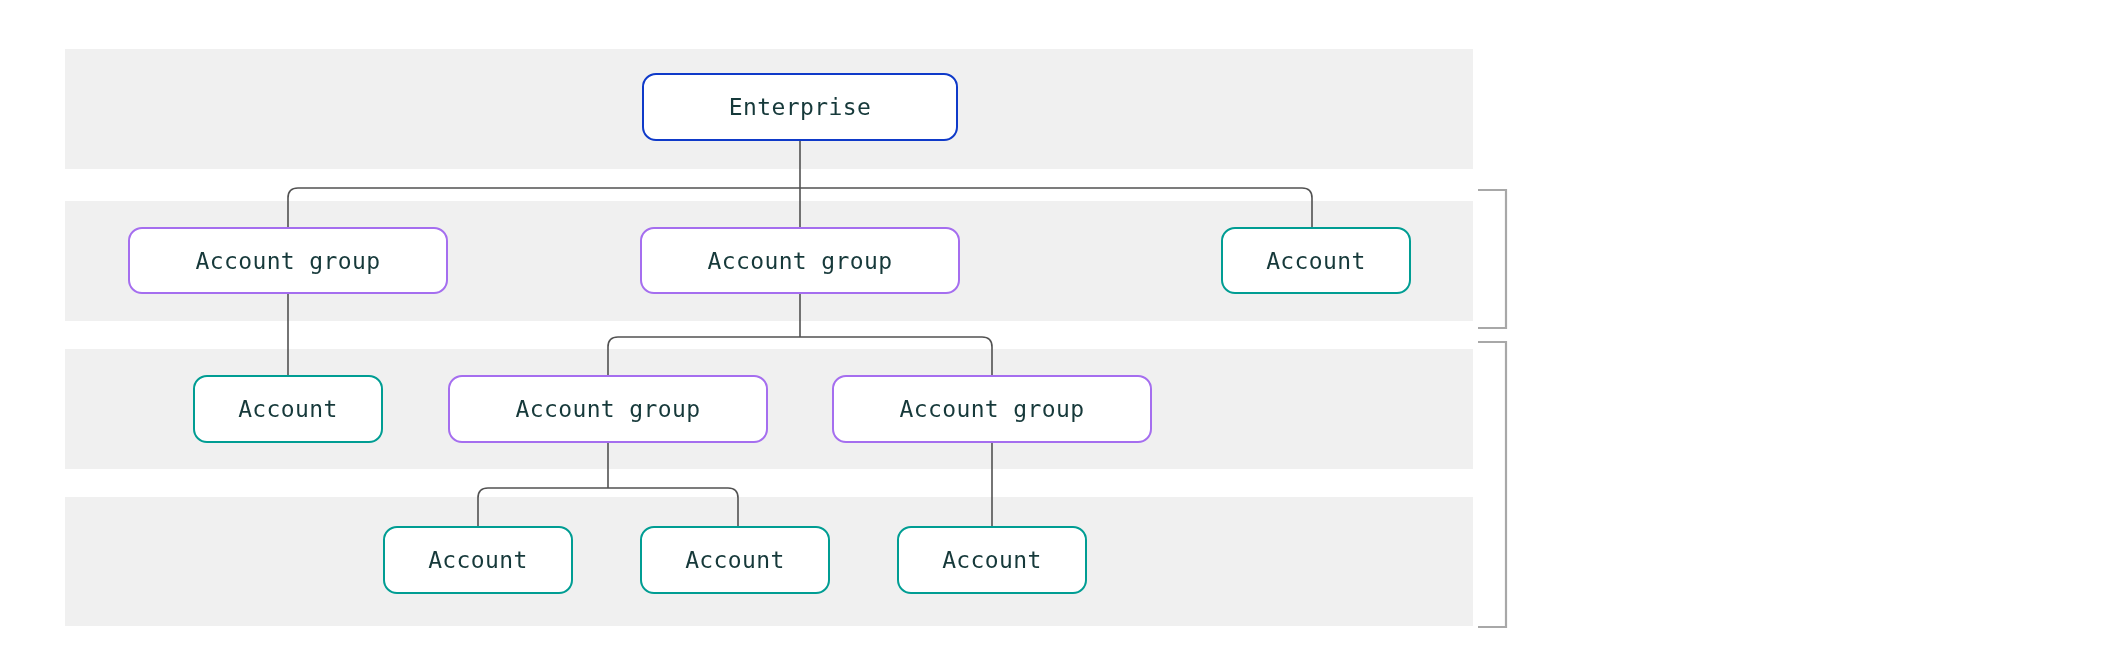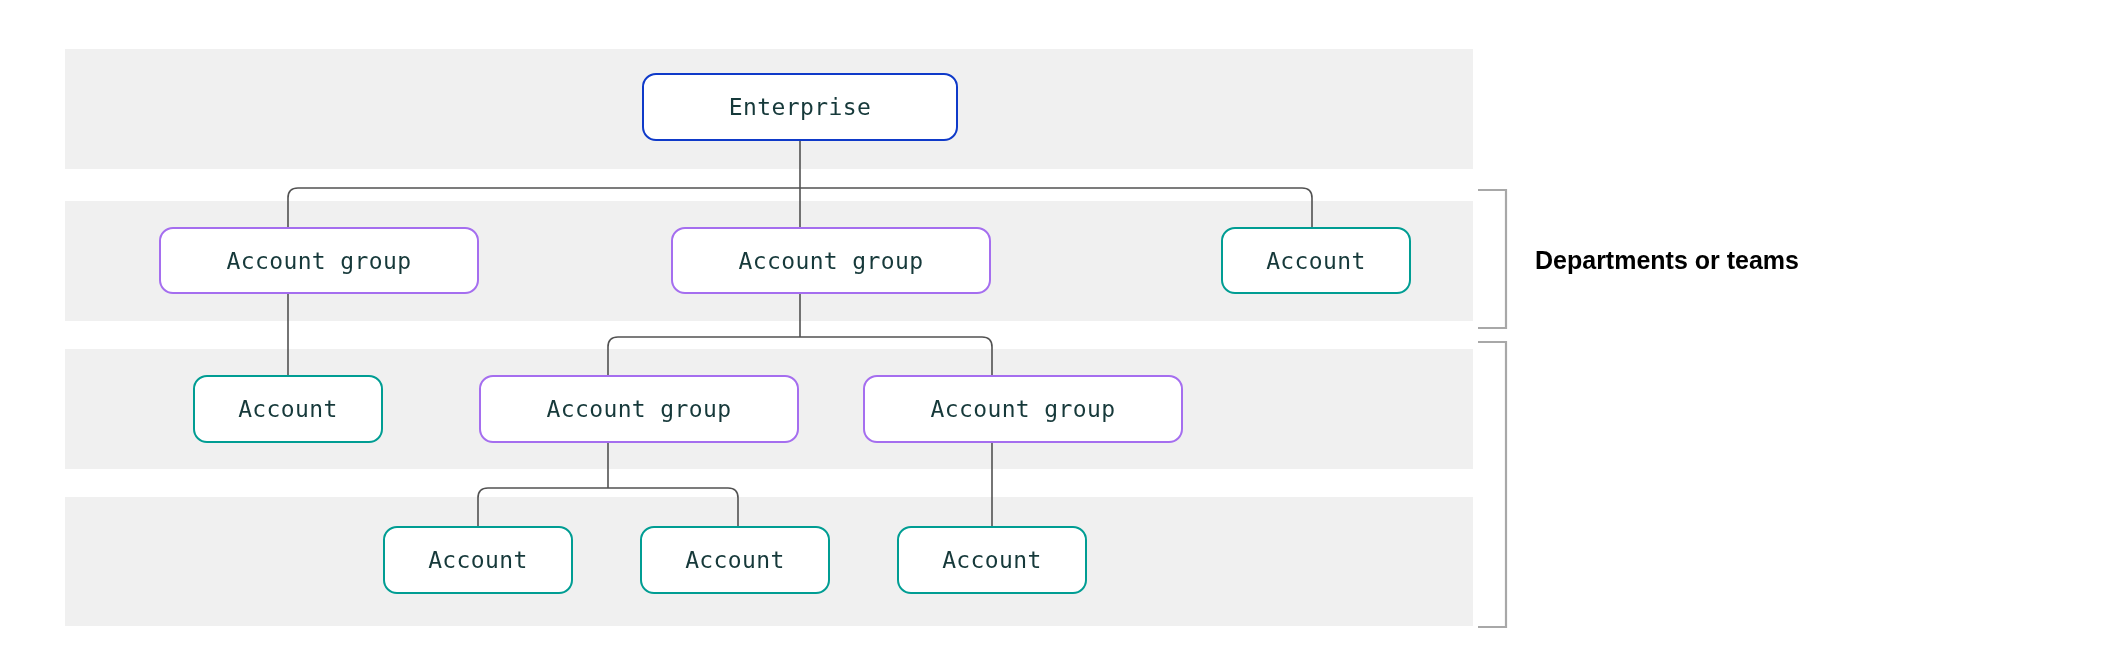--- a/index.html
+++ b/index.html
@@ -64,21 +64,21 @@
     align-items: center;
     justify-content: center;
     font-family: "DejaVu Sans Mono", "Liberation Mono", monospace;
     font-size: 23px;
     letter-spacing: 0.4px;
     color: #16393a;
     white-space: nowrap;
     z-index: 3;
   }
   .node.kind-enterprise { border-color: #0f3ac9; }
-  .node.kind-group      { border-color: #a56eef; margin-left: 31px; }
+  .node.kind-group      { border-color: #a56eef; }
   .node.kind-account    { border-color: #009d93; }
 
   
   .legend-label {
     position: absolute;
     font-family: "Liberation Sans", sans-serif;
     font-size: 25px;
     font-weight: bold;
     color: #000000;
     white-space: nowrap;
@@ -129,15 +129,14 @@
   <div class="node kind-account" style="left:1221px; top:211px; width:190px; height:67px;">Account</div>
 
   <div class="node kind-account" style="left:193px; top:359px; width:190px; height:68px;">Account</div>
   <div class="node kind-group" style="left:448px; top:359px; width:320px; height:68px;">Account group</div>
   <div class="node kind-group" style="left:832px; top:359px; width:320px; height:68px;">Account group</div>
 
   <div class="node kind-account" style="left:383px; top:510px; width:190px; height:68px;">Account</div>
   <div class="node kind-account" style="left:640px; top:510px; width:190px; height:68px;">Account</div>
   <div class="node kind-account" style="left:897px; top:510px; width:190px; height:68px;">Account</div>
 
-  <div class="legend-label" id="legend-label-0">Departments or teams</div>
 
 </div>
 
 </body></html>

